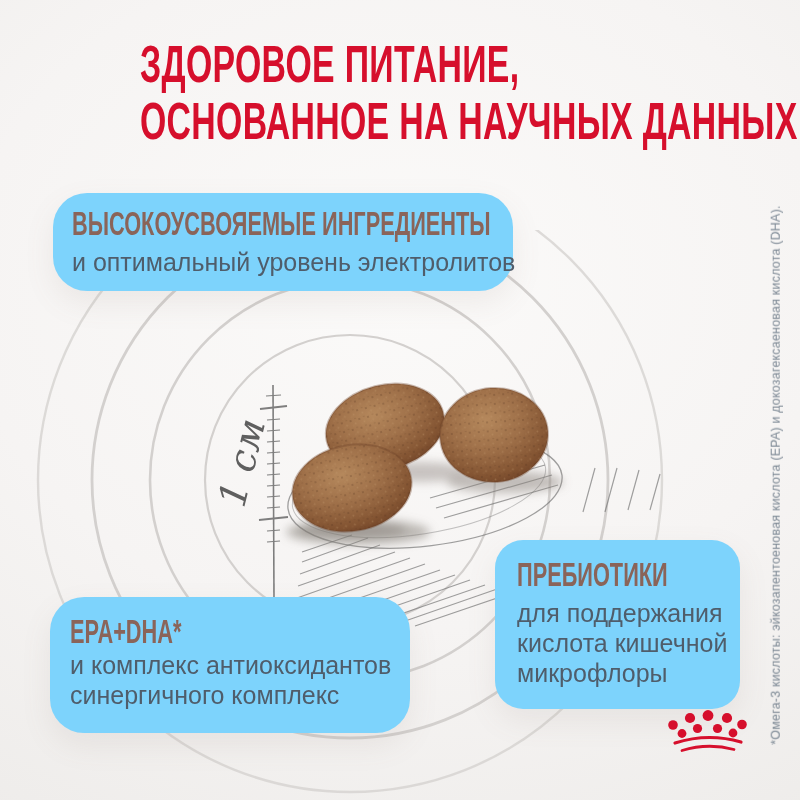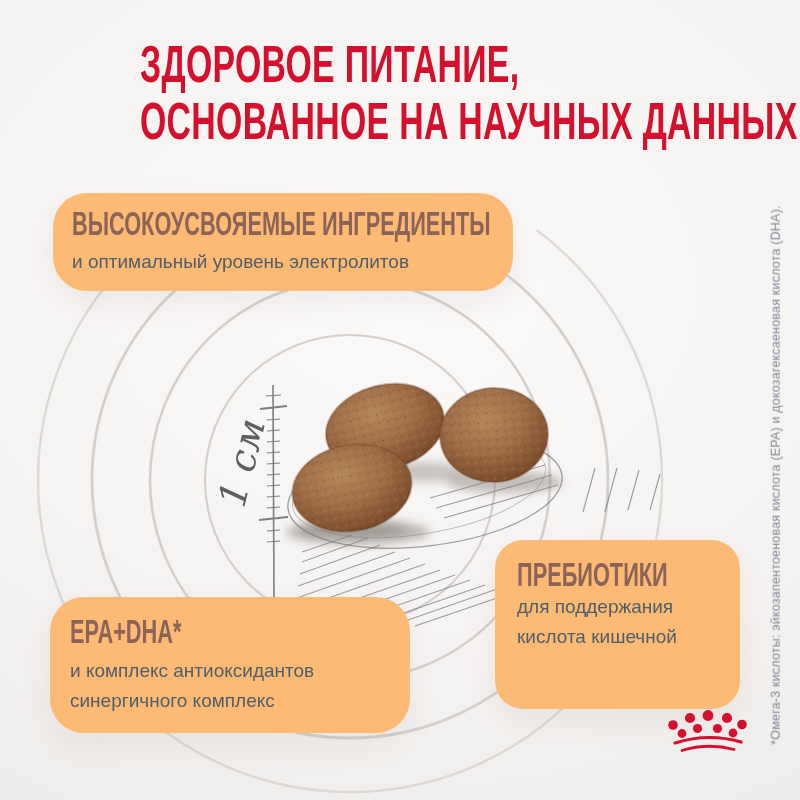--- a/index.html
+++ b/index.html
@@ -11,36 +11,36 @@
   .abs{position:absolute;}
   
   .title{left:0;top:36px;width:800px;text-align:left;z-index:3;}
   .title .line{
     font-weight:bold;font-size:52px;line-height:57px;color:#d60f2c;
     transform:scaleX(0.65);transform-origin:50% 50%;white-space:nowrap;
     letter-spacing:0.5px;
   }
   
   .card{
-    background:#fdba74;z-index:2;
+    background:#7dd3fc;z-index:2;
     box-shadow:0 12px 30px rgba(125,112,100,0.10);
   }
   .card .heading{
     font-weight:bold;font-size:34px;line-height:36px;color:#8a6459;
     transform:scaleX(0.64);transform-origin:0 50%;white-space:nowrap;
   }
   .card .bodyline{
-    font-size:19px;line-height:30px;color:#4f5d6b;white-space:nowrap;
+    font-size:25px;line-height:30px;color:#4f5d6b;white-space:nowrap;
   }
   .card1{left:53px;top:193px;width:460px;height:98px;border-radius:34px;padding:12px 0 0 19px;box-sizing:border-box;}
   .card1 .bodyline{margin-top:6px;}
   .card2{left:495px;top:540px;width:245px;height:169px;border-radius:28px;padding:16px 0 0 22px;box-sizing:border-box;}
-  .card2 .body{}
+  .card2 .body{margin-top:6px;}
   .card3{left:50px;top:597px;width:360px;height:136px;border-radius:34px;padding:16px 0 13px 20px;box-sizing:border-box;}
-  .card3 .body{margin-top:7px;}
+  .card3 .body{margin-top:1px;}
   
   .footnote{
     left:776px;top:475px;width:0;height:0;z-index:3;
     display:flex;align-items:center;justify-content:center;
   }
   .footnote .txt{
     transform:rotate(-90deg);transform-origin:50% 50%;
     white-space:nowrap;font-size:12.5px;letter-spacing:0.2px;color:#7b8793;
   }
   
@@ -152,20 +152,21 @@
 <div class="abs card card1">
   <div class="heading">ВЫСОКОУСВОЯЕМЫЕ ИНГРЕДИЕНТЫ</div>
   <div class="bodyline">и оптимальный уровень электролитов</div>
 </div>
 
 <div class="abs card card2">
   <div class="heading">ПРЕБИОТИКИ</div>
   <div class="body">
     <div class="bodyline">для поддержания</div>
     <div class="bodyline">кислота кишечной</div>
+    <div class="bodyline">микрофлоры</div>
   </div>
 </div>
 
 <div class="abs card card3">
   <div class="heading">EPA+DHA*</div>
   <div class="body">
     <div class="bodyline">и комплекс антиоксидантов</div>
     <div class="bodyline">синергичного комплекс</div>
   </div>
 </div>

